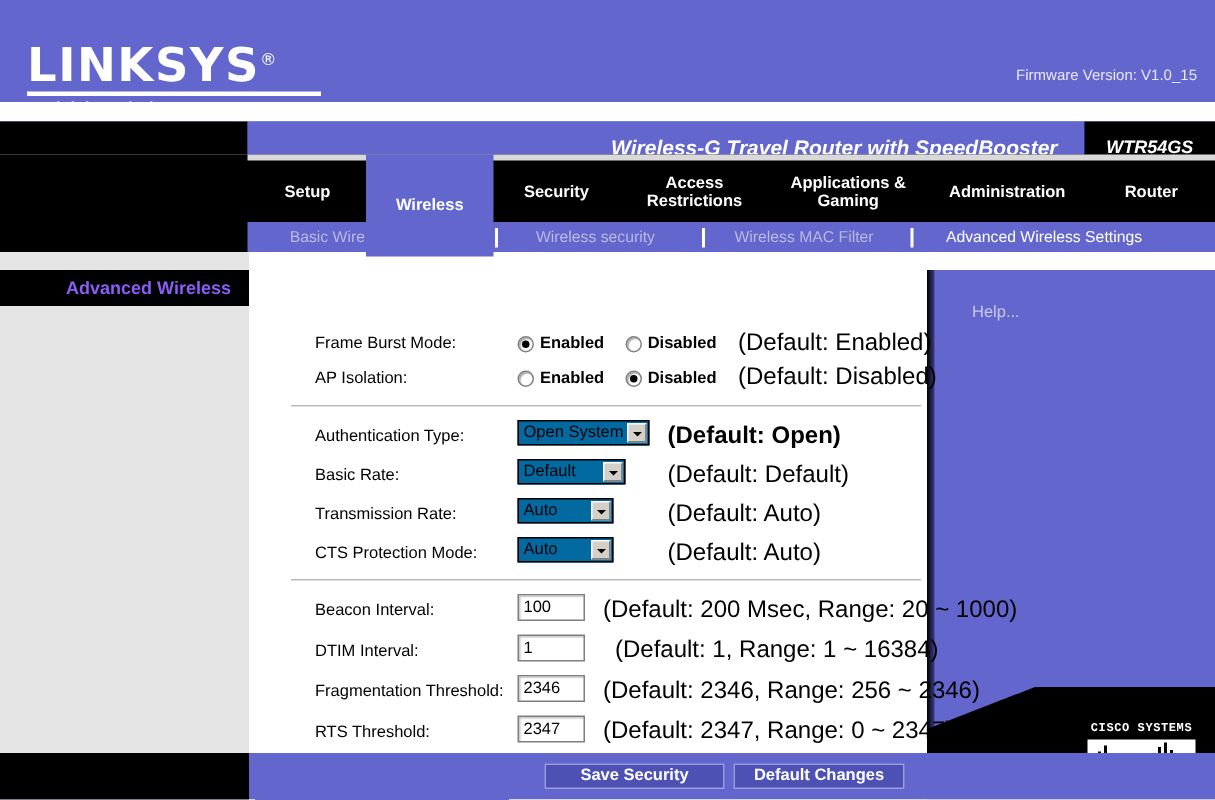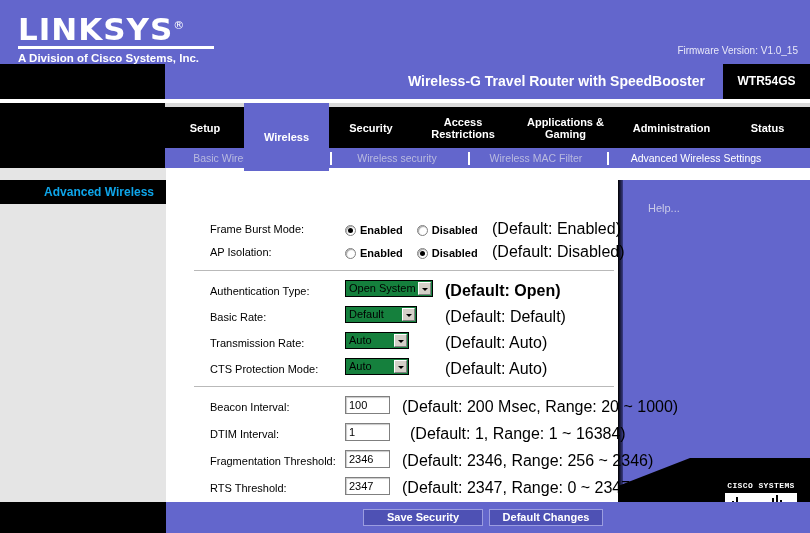--- a/index.html
+++ b/index.html
@@ -27,21 +27,21 @@
   
   .header-bar {
     position: absolute;
     left: 0; top: 0;
     width: 810px;
     height: 68px;
     background: #6366cc;
   }
   .logo-block {
     position: absolute;
-    left: 18px; top: 10px;
+    left: 18px; top: 24px;
     width: 260px;
   }
   .logo-word {
     font-family: "DejaVu Sans", sans-serif;
     font-size: 31px;
     font-weight: bold;
     color: #ffffff;
     letter-spacing: 1px;
     line-height: 32px;
     position: relative;
@@ -69,24 +69,25 @@
     position: absolute;
     right: 12px; top: 45px;
     font-size: 10px;
     color: #e8e8f8;
     font-family: "Liberation Sans", sans-serif;
   }
 
   
   .title-strip {
     position: absolute;
-    left: 0; top: 64px;
+    left: 0; top: 81px;
     width: 810px;
     height: 35px;
     background: #1d4ed8;
+    font-style: italic;
   }
   .title-strip .left-fill {
     position: absolute;
     left: 0; top: 0;
     width: 165px;
     height: 35px;
     background: #000000;
   }
   .title-strip .prod-name {
     position: absolute;
@@ -211,21 +212,21 @@
     width: 166px;
     height: 12px;
     background: #e5e5e5;
   }
   .section-label {
     position: absolute;
     left: 0; top: 12px;
     width: 166px;
     height: 24px;
     background: #000000;
-    color: #0ea5e9;
+    color: #8b5cf6;
     font-size: 12px;
     font-weight: bold;
     text-align: right;
     line-height: 24px;
     padding-right: 12px;
     box-sizing: border-box;
     font-family: "Liberation Sans", sans-serif;
   }
   .left-rail {
     position: absolute;
@@ -399,21 +400,21 @@
     left: 28px;
     width: 420px;
     height: 1px;
     background: #b9b9b9;
   }
 
   .sel {
     position: absolute;
     top: 0;
     height: 17px;
-    background: #15803d;
+    background: #0369a1;
     border: 1px solid #000000;
     box-sizing: border-box;
     font-size: 11px;
     font-family: "Liberation Sans", sans-serif;
   }
   .sel .val {
     position: absolute;
     left: 3px; top: 0;
     line-height: 15px;
     white-space: nowrap;
@@ -517,21 +518,21 @@
     <div class="tab" style="left:413px; width:100px;">
         <span>Access Restrictions</span>
       </div>
     <div class="tab" style="left:513px; width:105px;">
         <span>Applications &amp; Gaming</span>
       </div>
     <div class="tab" style="left:618px; width:107px;">
         <span>Administration</span>
       </div>
     <div class="tab" style="left:725px; width:85px;">
-        <span>Status</span>
+        <span>Router</span>
       </div>
   </div>
 
   <div class="subnav">
     <div class="black-left"></div>
     <div class="subitem" style="left:182px; width:132px;">Basic Wireless Settings</div>
     <div class="subsep" style="left:330px;"></div>
     <div class="subitem" style="left:340px; width:114px;">Wireless security</div>
     <div class="subsep" style="left:468px;"></div>
     <div class="subitem" style="left:478px; width:116px;">Wireless MAC Filter</div>

